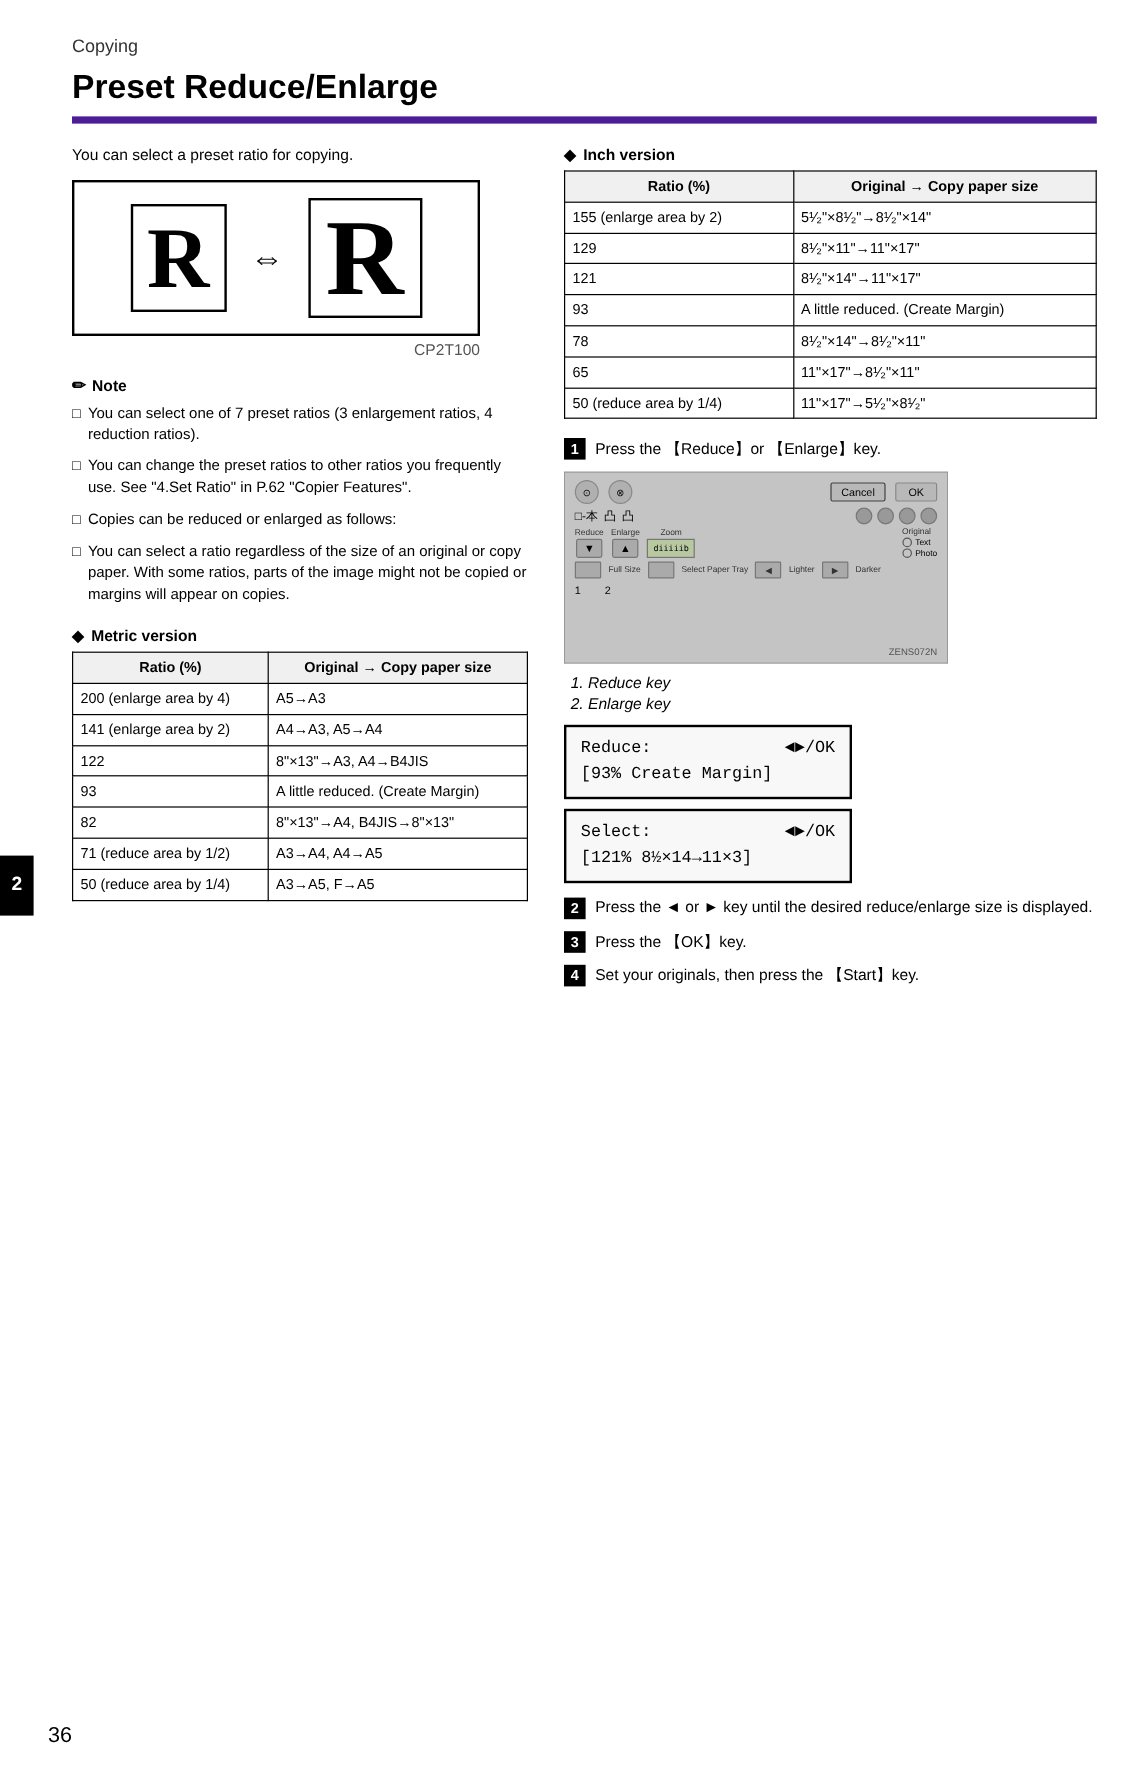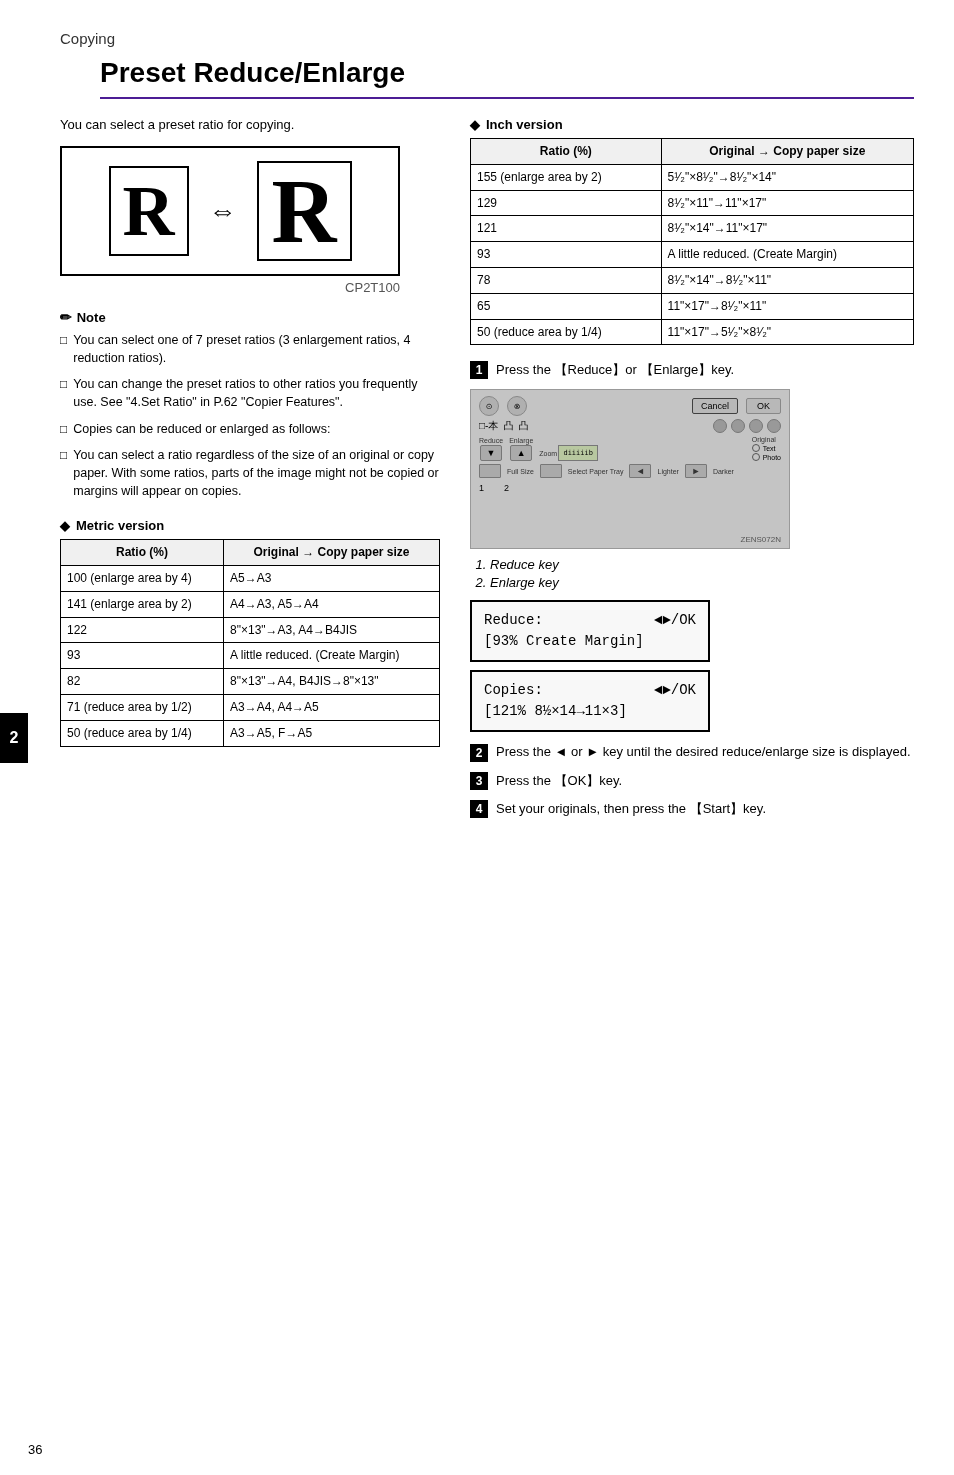--- a/index.html
+++ b/index.html
@@ -19,24 +19,23 @@
       position: relative;
     }
     .breadcrumb {
       font-size: 15px;
       color: #333;
       margin-bottom: 10px;
     }
     .page-title {
       font-size: 28px;
       font-weight: bold;
-      border-bottom: 2px solid #4c1d95;
+      border-bottom: 6px solid #4c1d95;
       padding-bottom: 8px;
       margin-bottom: 18px;
-      margin-left: 40px;
     }
     .two-col {
       display: flex;
       gap: 30px;
       align-items: flex-start;
     }
     .left-col {
       width: 380px;
       flex-shrink: 0;
     }
@@ -192,22 +191,22 @@
       font-size: 16px;
       width: 28px;
       height: 50px;
       display: flex;
       align-items: center;
       justify-content: center;
     }
     .page-num {
       position: absolute;
       bottom: 18px;
-      left: 28px;
-      font-size: 13px;
+      left: 40px;
+      font-size: 18px;
     }
     
     .copier-panel {
       width: 320px;
       height: 160px;
       background: #d0d0d0;
       border: 1px solid #999;
       position: relative;
       margin: 10px 0 6px 0;
       display: flex;
@@ -276,21 +275,21 @@
         </div>
         <table class="ratio-table">
           <thead>
             <tr>
               <th>Ratio (%)</th>
               <th>Original → Copy paper size</th>
             </tr>
           </thead>
           <tbody>
             <tr>
-              <td>100 (enlarge area by 4)</td>
+              <td>200 (enlarge area by 4)</td>
               <td>A5→A3</td>
             </tr>
             <tr>
               <td>141 (enlarge area by 2)</td>
               <td>A4→A3, A5→A4</td>
             </tr>
             <tr>
               <td>122</td>
               <td>8"×13"→A3, A4→B4JIS</td>
             </tr>
@@ -397,21 +396,21 @@
               <div style="width:22px;height:16px;background:#aaa;border:1px solid #777;border-radius:2px;display:flex;align-items:center;justify-content:center;">
                 <span style="font-size:9px;">▼</span>
               </div>
             </div>
             <div style="display:flex;flex-direction:column;align-items:center;gap:1px;">
               <div style="font-size:7px;color:#333;">Enlarge</div>
               <div style="width:22px;height:16px;background:#aaa;border:1px solid #777;border-radius:2px;display:flex;align-items:center;justify-content:center;">
                 <span style="font-size:9px;">▲</span>
               </div>
             </div>
-            <div style="display:flex;flex-direction:row;align-items:center;gap:1px;">
+            <div style="display:flex;flex-direction:column;align-items:center;gap:1px;">
               <div style="font-size:7px;color:#333;">Zoom</div>
               <div style="width:40px;height:16px;background:#b8c8a0;border:1px solid #777;font-family:monospace;font-size:7px;display:flex;align-items:center;justify-content:center;">diiiiib</div>
             </div>
             <div style="flex:1;"></div>
             <div style="display:flex;flex-direction:column;align-items:flex-start;gap:1px;">
               <div style="font-size:7px;color:#333;">Original</div>
               <div style="display:flex;align-items:center;gap:3px;">
                   <div style="width:8px;height:8px;border-radius:50%;border:1px solid #555;"></div>
                   <span style="font-size:7px;">Text</span>
                 </div>
@@ -454,21 +453,21 @@
       <div class="lcd-box">
         <div class="lcd-line">
           <span>Reduce:</span>
             <span>◄►/OK</span>
         </div>
         <div class="lcd-line">[93% Create Margin]</div>
       </div>
 
       <div class="lcd-box">
         <div class="lcd-line">
-          <span>Copies:</span>
+          <span>Select:</span>
             <span>◄►/OK</span>
         </div>
         <div class="lcd-line">[121% 8½×14→11×3]</div>
       </div>
 
       <div class="step-row" style="margin-top:12px;">
         <span class="step-num">2</span>
         <span>Press the ◄ or ► key until the desired reduce/enlarge size is displayed.</span>
       </div>
 

